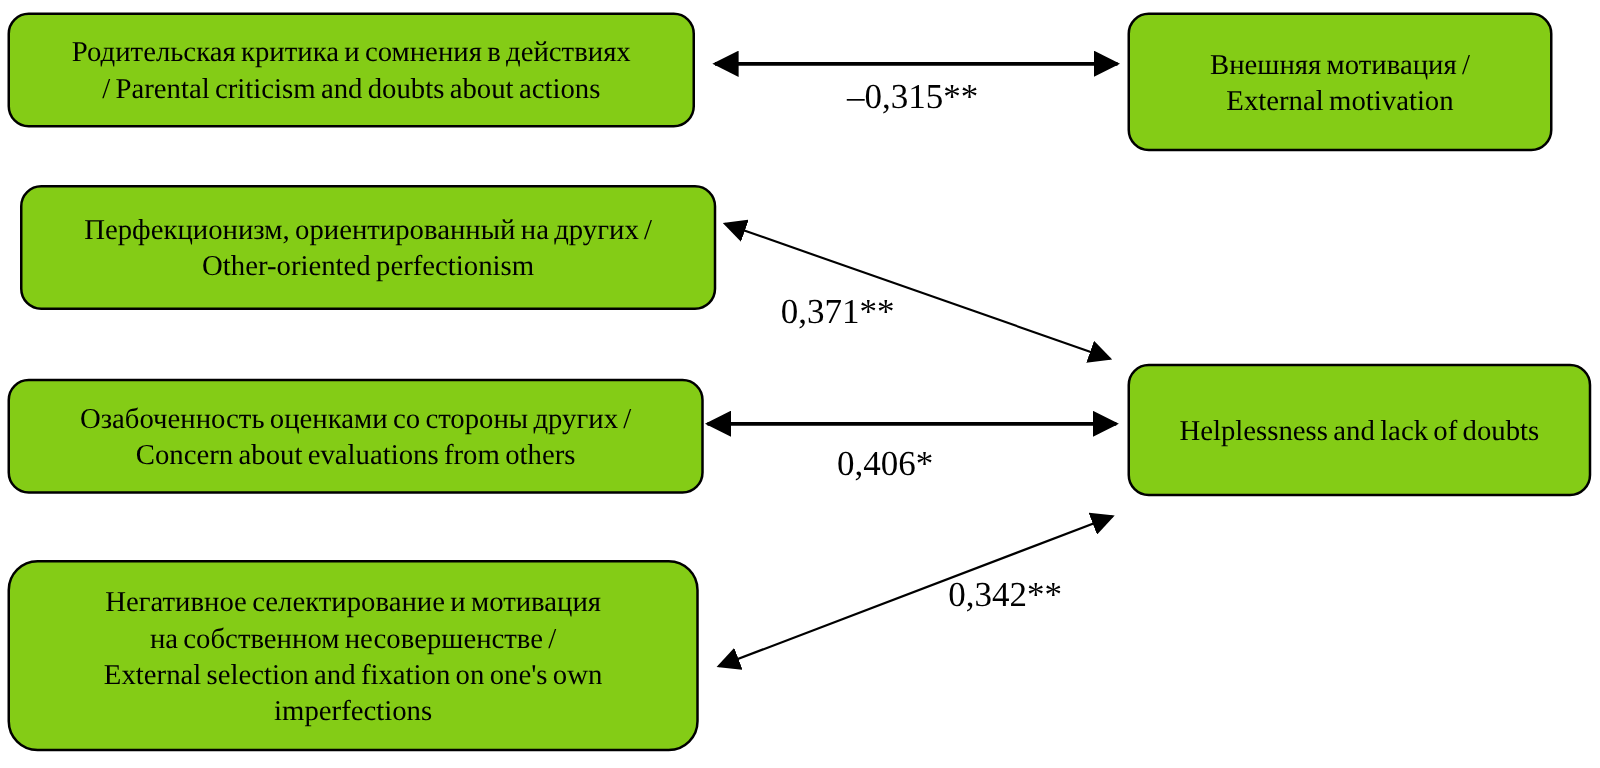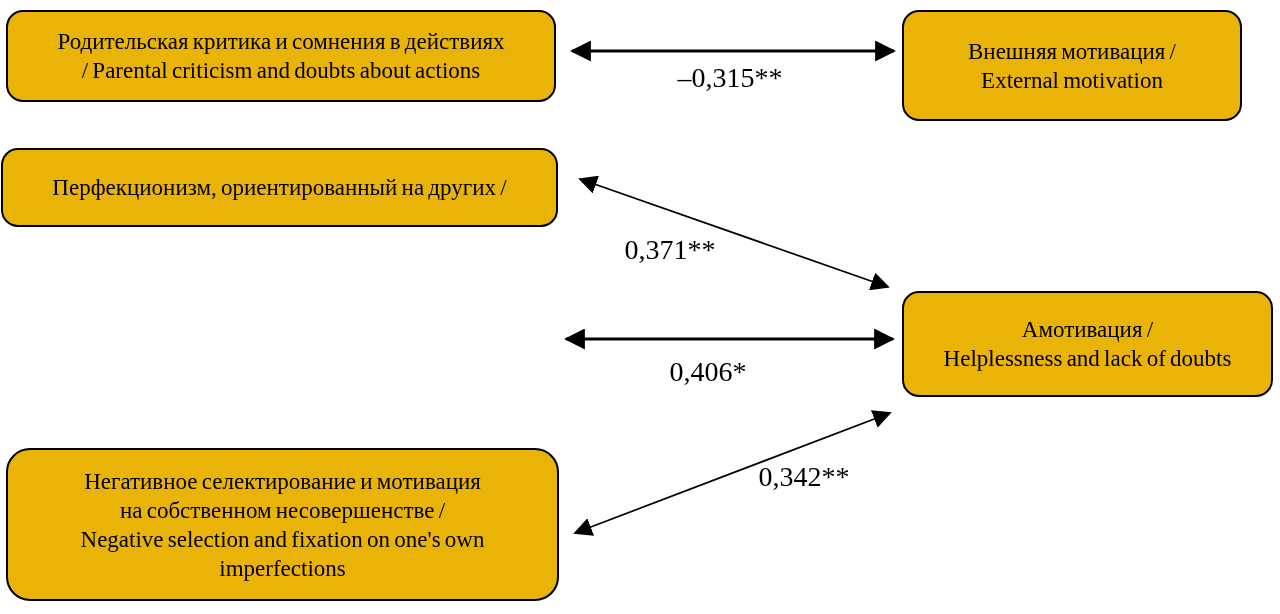--- a/index.html
+++ b/index.html
@@ -31,33 +31,33 @@
   .arrows line {
     stroke: #000000;
   }
   .arrows line.thick { stroke-width: 3; }
   .arrows line.thin  { stroke-width: 1.7; }
   .node {
     position: absolute;
     box-sizing: border-box;
     border: 2.5px solid #000000;
     border-radius: 17px;
-    background: #eab308;
+    background: #84cc16;
     display: flex;
     flex-direction: column;
     justify-content: center;
     align-items: center;
     text-align: center;
     font-size: 23px;
     line-height: 29px;
     padding: 2px 6px;
     word-spacing: -1.5px;
   }
   .n1 { left: 6px;   top: 10px;  width: 550px; height: 92px;  }
-  .n2 { left: 1px;   top: 148px; width: 557px; height: 79px;  }
+  .n2 { left: 16px;   top: 148px; width: 557px; height: 100px;  }
   .n3 { left: 6px;   top: 303px; width: 557px; height: 92px;  }
   .n4 { left: 6px;   top: 448px; width: 553px; height: 153px; border-radius: 24px; }
   .n5 { left: 902px; top: 10px;  width: 340px; height: 111px; }
   .n6 { left: 902px; top: 291px; width: 371px; height: 106px; }
   .edge-label {
     position: absolute;
     transform: translate(-50%, -50%);
     font-size: 28px;
     white-space: nowrap;
   }
@@ -86,37 +86,41 @@
     <line class="thin" x1="575" y1="533" x2="890" y2="413" marker-start="url(#ah-thin)" marker-end="url(#ah-thin)"></line>
   </svg>
 
   <div class="node n1">
     <div>Родительская критика и сомнения в действиях</div>
     <div>/ Parental criticism and doubts about actions</div>
   </div>
 
   <div class="node n2">
     <div>Перфекционизм, ориентированный на других /</div>
+    <div>Other-oriented perfectionism</div>
   </div>
 
+  <div class="node n3">
+    <div>Озабоченность оценками со стороны других /</div>
+    <div>Concern about evaluations from others</div>
+  </div>
 
   <div class="node n4">
     <div>Негативное селектирование и мотивация</div>
     <div>на собственном несовершенстве /</div>
-    <div>Negative selection and fixation on one's own</div>
+    <div>External selection and fixation on one's own</div>
     <div>imperfections</div>
   </div>
 
   <div class="node n5">
     <div>Внешняя мотивация /</div>
     <div>External motivation</div>
   </div>
 
   <div class="node n6">
-    <div>Амотивация /</div>
     <div>Helplessness and lack of doubts</div>
   </div>
 
   <div class="edge-label l1">–0,315**</div>
   <div class="edge-label l2">0,371**</div>
   <div class="edge-label l3">0,406*</div>
   <div class="edge-label l4">0,342**</div>
 
 </div>
 

